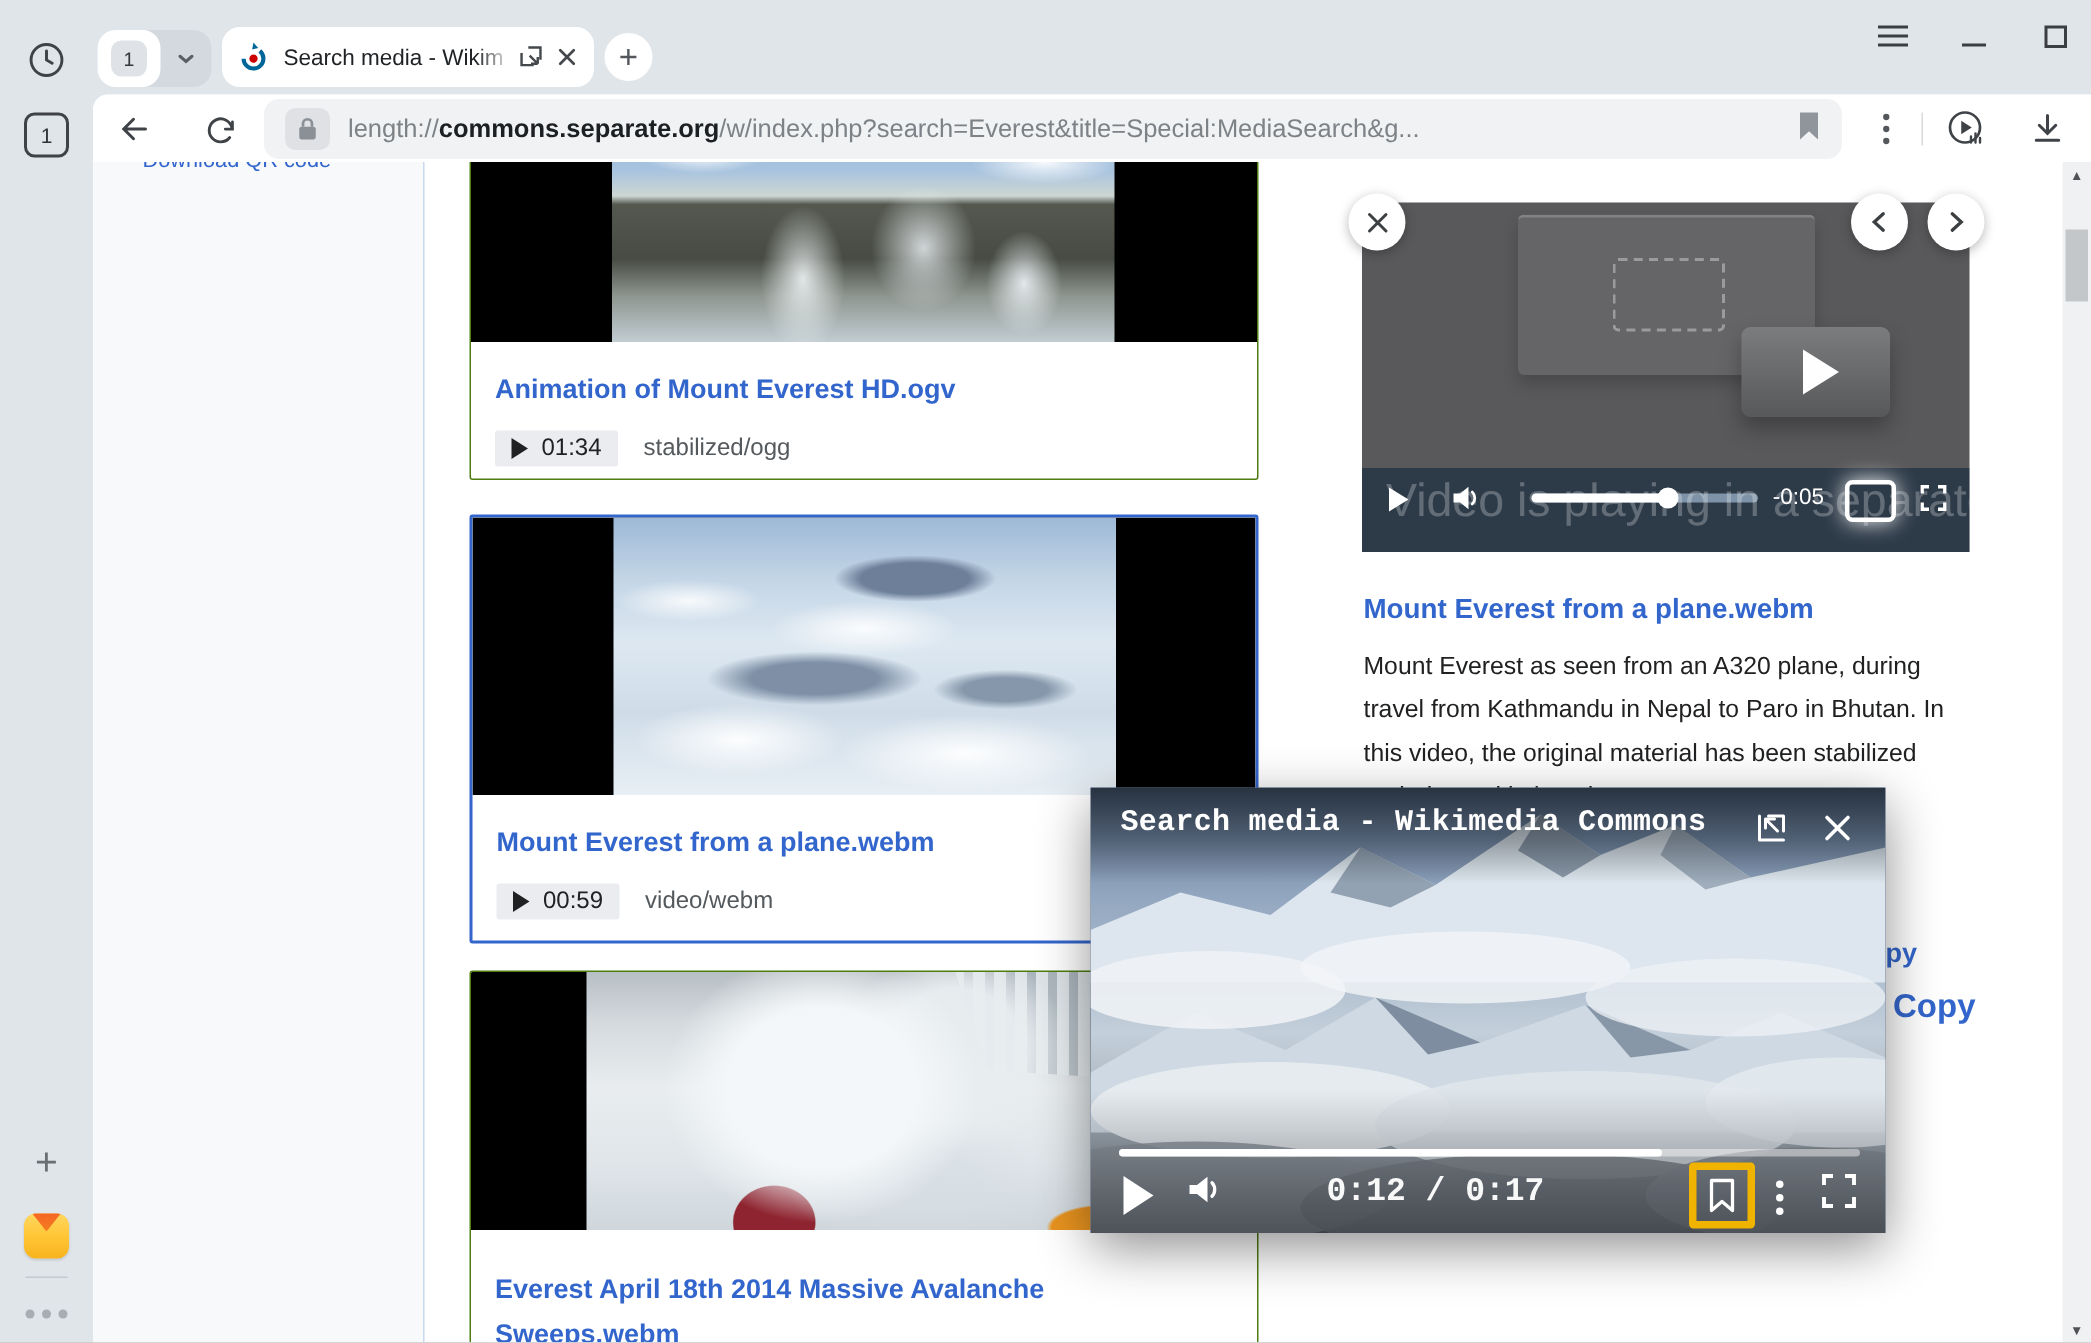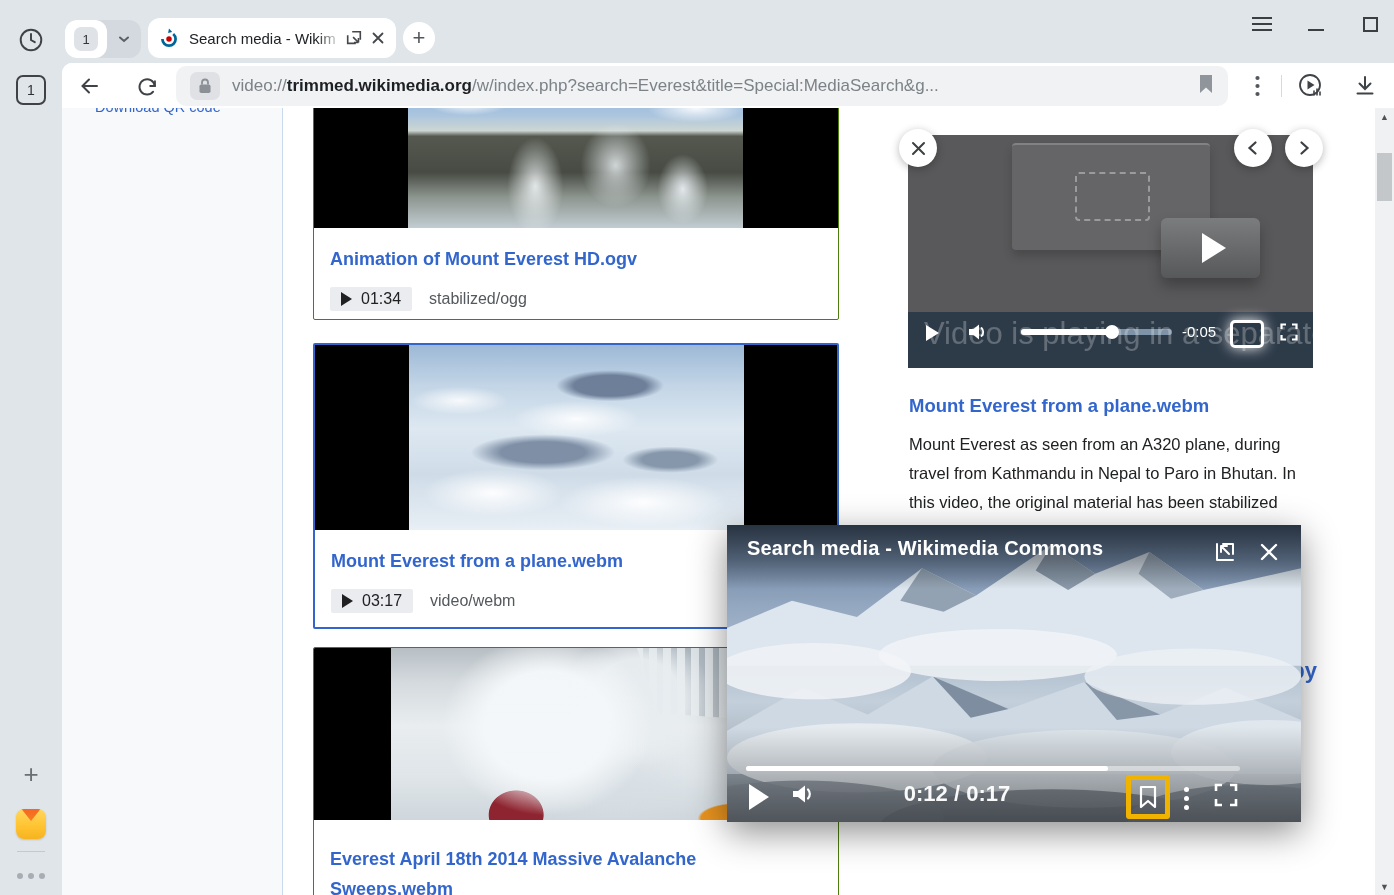--- a/index.html
+++ b/index.html
@@ -112,21 +112,21 @@
   .qv-desc{position:absolute;left:1px;top:322px;width:400px;font-size:16.5px;line-height:29px;color:#202122;}
   .copy-sm{position:absolute;left:1171px;top:517px;font-size:18px;font-weight:700;color:#3366cc;z-index:4;}
   .copy-lg{position:absolute;left:1200px;top:550px;font-size:22px;font-weight:700;color:#3366cc;z-index:4;}
 
   
   .pg-scroll{position:absolute;left:1313px;top:0;width:19px;height:100%;background:#f0f1f2;z-index:6;}
   .pg-arrow{position:absolute;left:0;width:19px;height:17px;display:flex;align-items:center;justify-content:center;font-size:9px;color:#505356;}
   .pg-thumb{position:absolute;left:2px;top:45px;width:15px;height:48px;background:#c4c7c9;}
 
   
-  .pip{position:absolute;left:727px;top:525px;width:574px;height:297px;z-index:50;box-shadow:0 10px 34px rgba(0,0,0,.45);overflow:hidden;background:#6d7f99;}
+  .pip{position:absolute;left:727px;top:525px;width:530px;height:297px;z-index:50;box-shadow:0 10px 34px rgba(0,0,0,.45);overflow:hidden;background:#6d7f99;font-family:Liberation Mono, monospace;}
   .pip svg.scene{position:absolute;inset:0;}
   .pip-titlebar{position:absolute;left:0;top:0;width:100%;height:64px;background:linear-gradient(180deg,rgba(12,16,20,.66) 0%,rgba(12,16,20,.35) 55%,rgba(12,16,20,0) 100%);}
   .pip-title{position:absolute;left:20px;top:12px;font-size:20px;font-weight:700;color:#fff;letter-spacing:.2px;}
   .pip-ico{position:absolute;top:13px;width:28px;height:28px;display:flex;align-items:center;justify-content:center;color:#fff;}
   .pip-bottom-shade{position:absolute;left:0;bottom:0;width:100%;height:95px;background:linear-gradient(0deg,rgba(22,26,30,.5),rgba(22,26,30,0));}
   .pip-progress{position:absolute;left:19px;bottom:51px;width:494px;height:5px;border-radius:3px;background:rgba(255,255,255,.45);}
   .pip-progress .fill{position:absolute;left:0;top:0;height:5px;width:362px;border-radius:3px;background:#fff;}
   .pip-play{position:absolute;left:22px;bottom:12px;width:0;height:0;border-left:20px solid #fff;border-top:13px solid transparent;border-bottom:13px solid transparent;}
   .pip-vol{position:absolute;left:62px;bottom:11px;}
   .pip-time{position:absolute;left:150px;bottom:15px;width:160px;text-align:center;font-size:22px;font-weight:700;color:rgba(255,255,255,.96);}
@@ -220,21 +220,21 @@
             <path d="M19.8 6.5 v5 h-5" stroke-width="1.9"></path>
           </svg>
       </div>
       <div class="addressbar">
         <span class="lock-chip">
           <svg width="14" height="16" viewBox="0 0 14 16">
               <rect x="1.5" y="6.5" width="11" height="8.5" rx="1.8" fill="#8a9096"></rect>
               <path d="M4 6.5 V4.5 a3 3 0 0 1 6 0 V6.5" fill="none" stroke="#8a9096" stroke-width="1.8"></path>
             </svg>
         </span>
-        <span class="url"><span class="dim">video://</span><span class="host">trimmed.wikimedia.org</span><span class="dim">/w/index.php?search=Everest&amp;title=Special:MediaSearch&amp;g...</span></span>
+        <span class="url"><span class="dim">length://</span><span class="host">commons.separate.org</span><span class="dim">/w/index.php?search=Everest&amp;title=Special:MediaSearch&amp;g...</span></span>
         <span class="ab-flag">
           <svg width="16" height="20" viewBox="0 0 16 20">
               <path d="M2 1 h12 v18 l-6-5.5 L2 19 Z" fill="#8f959b"></path>
             </svg>
         </span>
       </div>
       <div class="tool-ico" style="left:1178px;">
         <svg width="5" height="22" viewBox="0 0 5 22" fill="#54585c">
             <circle cx="2.5" cy="3" r="2.1"></circle>
             <circle cx="2.5" cy="11" r="2.1"></circle>
@@ -278,21 +278,21 @@
         </div>
 
         <div class="card selected" style="top:235px;height:286px;">
           <div class="thumb" style="height:185px;">
             <div class="img scene2"></div>
           </div>
           <div class="card-title">Mount Everest from a plane.webm</div>
           <div class="meta">
             <span class="dur-badge">
                 <span class="ptri"></span>
-                <span>03:17</span>
+                <span>00:59</span>
               </span>
             <span class="mime">video/webm</span>
           </div>
         </div>
 
         <div class="card" style="top:539px;height:360px;">
           <div class="thumb" style="height:172px;">
             <div class="img scene3"></div>
           </div>
           <div class="card-title" style="margin-top:24px;">Everest April 18th 2014 Massive Avalanche Sweeps.webm</div>

